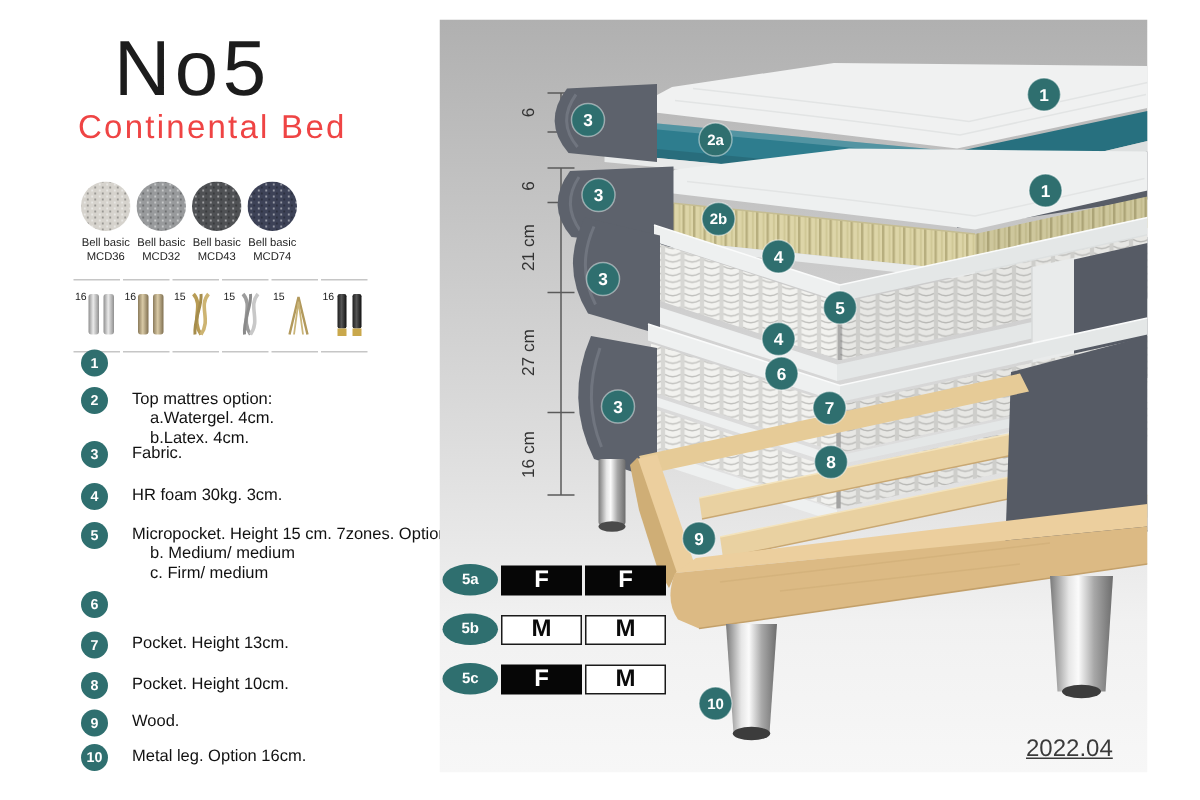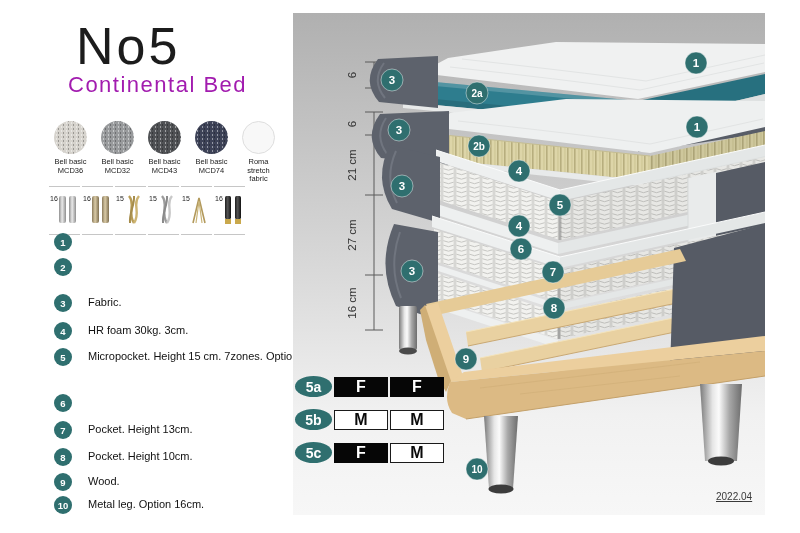--- a/index.html
+++ b/index.html
@@ -1,49 +1,49 @@
 <!DOCTYPE html>
 <html><head>
 <meta charset="utf-8">
 <style>
   html,body{margin:0;padding:0;}
   body{width:800px;height:533px;background:#fff;font-family:"Liberation Sans",sans-serif;position:relative;overflow:hidden;}
   .page{position:absolute;inset:0;width:800px;height:533px;background:#ffffff;}
 
   .title{position:absolute;left:50px;top:16px;font-size:52px;font-weight:200;letter-spacing:3px;color:#1c1c1c;margin-left:26px;}
-  .subtitle{position:absolute;left:68px;top:72px;font-size:22px;font-weight:300;letter-spacing:1.5px;color:#a21caf;}
-
-  .swatches{position:absolute;left:52px;top:121px;display:flex;gap:10px;}
+  .subtitle{position:absolute;left:52px;top:72px;font-size:22px;font-weight:300;letter-spacing:1.5px;color:#ef4444;}
+
+  .swatches{position:absolute;left:52px;top:121px;display:flex;gap:0;}
   .swatch{width:37px;text-align:center;}
   .swatch .circ{display:block;margin:0 auto;width:33px;height:33px;border-radius:50%;}
   .swatch.textured .circ{background-image:radial-gradient(rgba(255,255,255,.45) 20%,transparent 24%),radial-gradient(rgba(0,0,0,.28) 20%,transparent 24%);background-size:5px 4px;background-position:0 0,2px 2px;}
   .swatch.plain .circ{border:1px solid #dedede;box-sizing:border-box;}
   .swatch .lbl{font-size:7.5px;line-height:8.5px;color:#222;margin-top:4px;}
 
   .legs-row{position:absolute;left:49px;top:186px;display:flex;gap:2px;}
   .leg-cell{width:31px;height:47px;border-top:1px solid #c6c6c6;border-bottom:1px solid #c6c6c6;position:relative;}
   .leg-num{position:absolute;left:1px;top:8px;font-size:7px;color:#222;}
   .leg-ico{position:absolute;right:1px;top:6px;}
 
   .legend-item{position:absolute;left:54px;display:flex;align-items:flex-start;}
   .lnum{width:18px;height:18px;border-radius:50%;background:#2f6f6f;color:#fff;font-size:9.5px;font-weight:bold;display:flex;align-items:center;justify-content:center;flex:none;}
   .ltext{margin-left:16px;font-size:11px;color:#111;line-height:13px;padding-top:2px;white-space:nowrap;}
   .lsub{margin-left:12px;}
 
   .bed-svg{position:absolute;left:293px;top:13px;}
 
   .firm{position:absolute;left:295px;top:376px;}
   .frow{display:flex;align-items:center;height:21px;margin-bottom:12px;}
-  .flabel{width:37px;height:21px;border-radius:50%;background:#2f6f6f;color:#fff;font-weight:bold;font-size:14px;display:flex;align-items:center;justify-content:center;flex:none;}
+  .flabel{width:37px;height:21px;border-radius:50%;background:#2f6f6f;color:#fff;font-weight:bold;font-size:10px;display:flex;align-items:center;justify-content:center;flex:none;}
   .fcells{display:flex;gap:2px;margin-left:2px;}
   .fcell{width:54px;height:20px;font-size:16px;font-weight:bold;display:flex;align-items:center;justify-content:center;}
   .fcell.dark{background:#060606;color:#ffffff;}
   .fcell.light{background:#ffffff;color:#0a0a0a;border:1px solid #1a1a1a;box-sizing:border-box;}
 
-  .date{position:absolute;left:716px;top:491px;font-size:10px;color:#3a3a3a;text-decoration:underline;}
+  .date{position:absolute;left:684px;top:491px;font-size:16px;color:#3a3a3a;text-decoration:underline;}
 
   .co circle{fill:#2f6f6f;stroke:rgba(255,255,255,.45);stroke-width:1;}
   .co text{fill:#fff;font-weight:bold;font-size:11.5px;text-anchor:middle;font-family:"Liberation Sans",sans-serif;}
   .co.sm text{font-size:10px;}
   .mlabel{fill:#333;font-size:11.5px;text-anchor:middle;font-family:"Liberation Sans",sans-serif;}
 </style>
 </head>
 <body>
 
 <div class="page">
@@ -73,27 +73,20 @@
           <div>MCD43</div>
         </div>
     </div>
     <div class="swatch textured">
       <span class="circ" style="background-color: rgb(61, 66, 87);"></span>
       <div class="lbl">
           <div>Bell basic</div>
           <div>MCD74</div>
         </div>
     </div>
-    <div class="swatch plain">
-      <span class="circ" style="background-color: rgb(248, 248, 248);"></span>
-      <div class="lbl">
-          <div>Roma</div>
-          <div>stretch fabric</div>
-        </div>
-    </div>
   </div>
 
   <div class="legs-row">
     <div class="leg-cell">
       <span class="leg-num">16</span>
       <svg class="leg-ico" width="22" height="34">
           <rect x="2" y="3" width="7" height="27" rx="2" fill="url(#gSilver)"></rect>
           <rect x="12" y="3" width="7" height="27" rx="2" fill="url(#gSilver)"></rect>
         </svg>
     </div>
@@ -136,37 +129,44 @@
           <rect x="13" y="26" width="6" height="5" fill="#c9a84c"></rect>
         </svg>
     </div>
   </div>
 
   <div class="legend-item" style="top:233px">
     <span class="lnum">1</span>
   </div>
   <div class="legend-item" style="top:258px">
     <span class="lnum">2</span>
+    <div class="ltext">
+      <div>Top mattres option:</div>
+      <div class="lsub">a.Watergel. 4cm.</div>
+      <div class="lsub">b.Latex. 4cm.</div>
+    </div>
   </div>
   <div class="legend-item" style="top:294px">
     <span class="lnum">3</span>
     <div class="ltext">
         <div>Fabric.</div>
       </div>
   </div>
   <div class="legend-item" style="top:322px">
     <span class="lnum">4</span>
     <div class="ltext">
         <div>HR foam 30kg. 3cm.</div>
       </div>
   </div>
   <div class="legend-item" style="top:348px">
     <span class="lnum">5</span>
     <div class="ltext">
       <div>Micropocket. Height 15 cm. 7zones. Option:</div>
+      <div class="lsub">b. Medium/ medium</div>
+      <div class="lsub">c. Firm/ medium</div>
     </div>
   </div>
   <div class="legend-item" style="top:394px">
     <span class="lnum">6</span>
   </div>
   <div class="legend-item" style="top:421px">
     <span class="lnum">7</span>
     <div class="ltext">
         <div>Pocket. Height 13cm.</div>
       </div>

